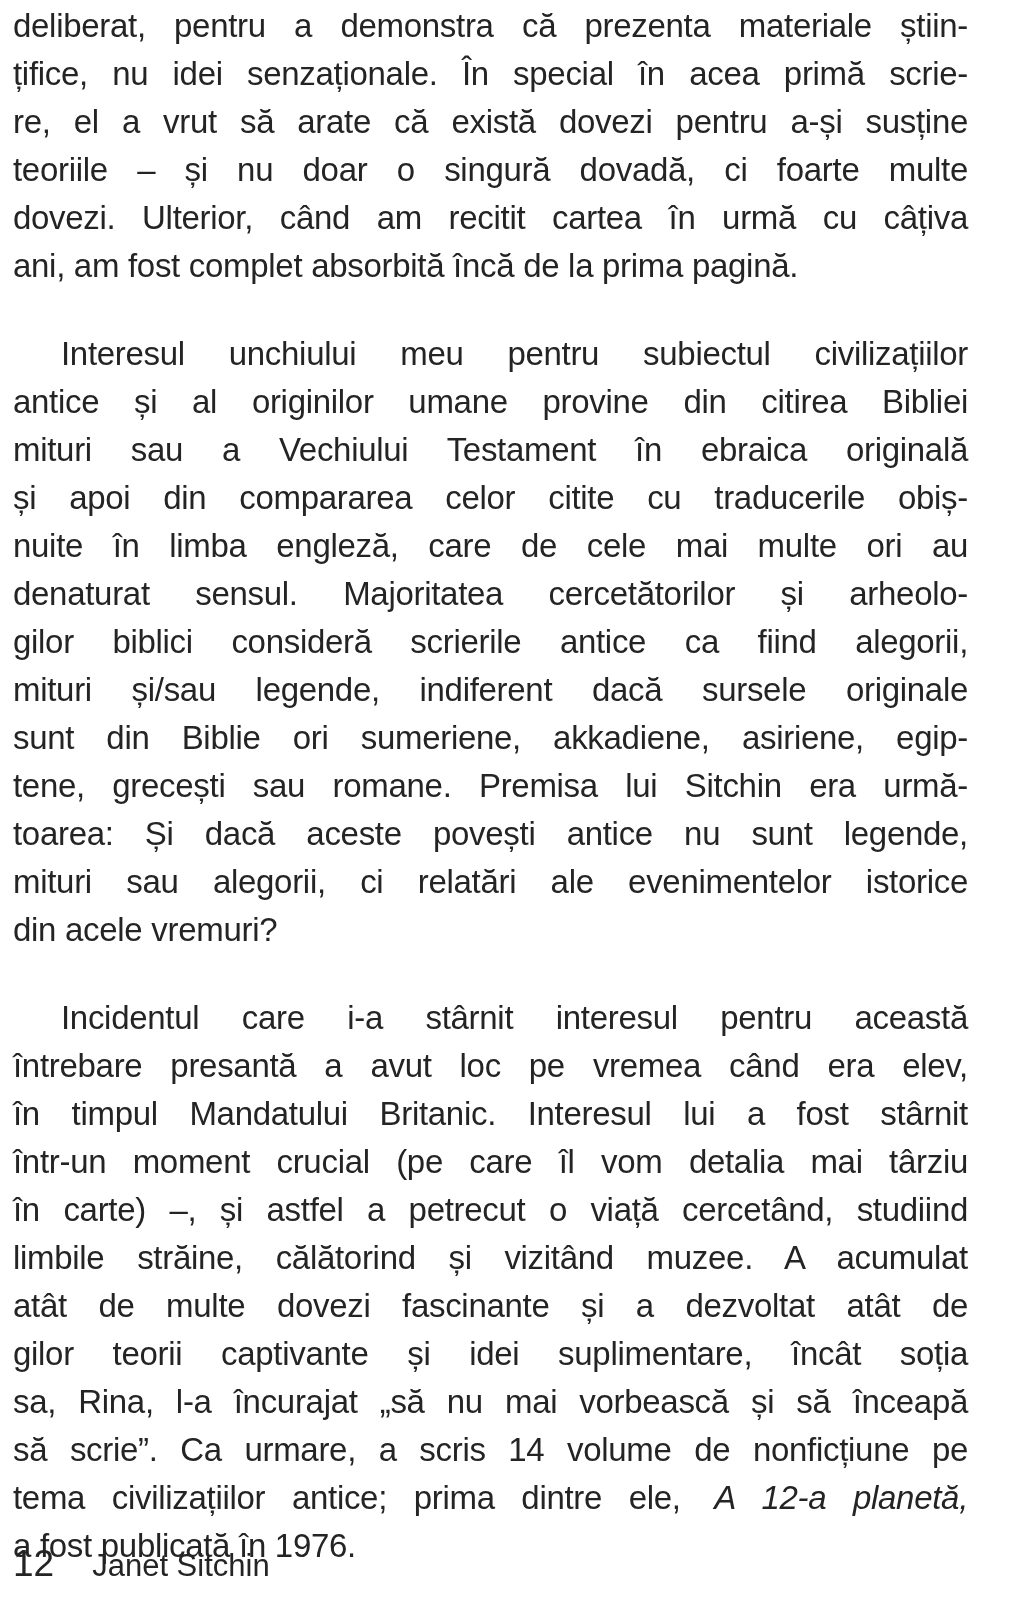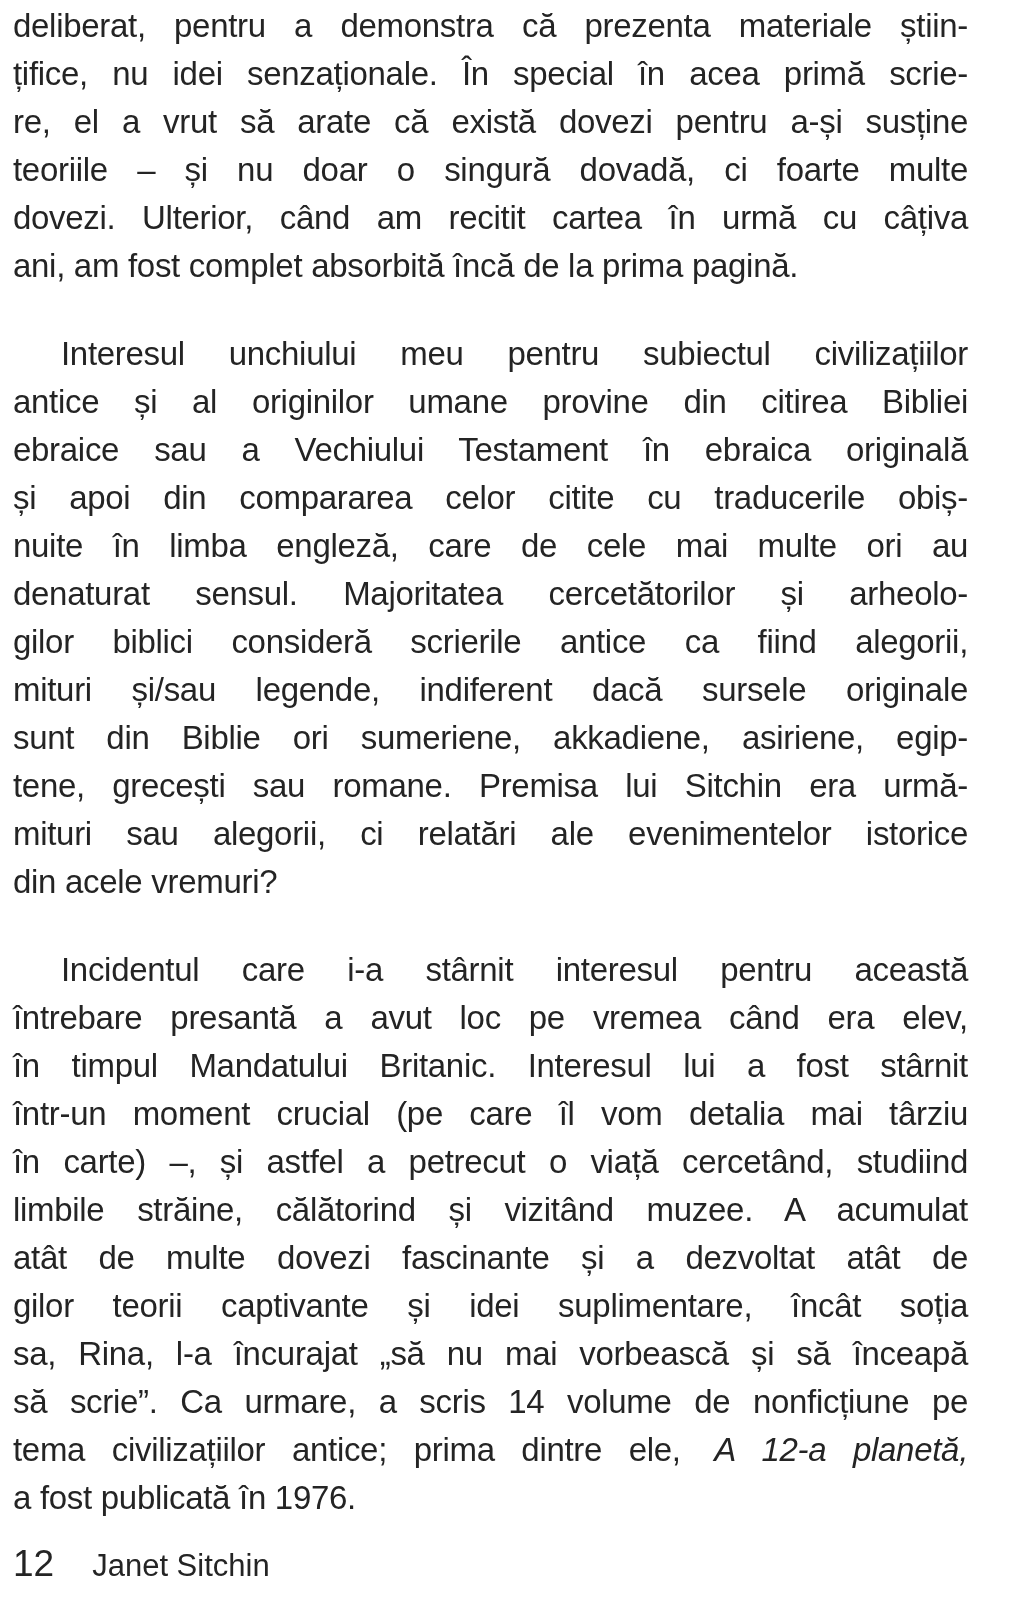--- a/index.html
+++ b/index.html
@@ -65,28 +65,29 @@
         <div class="line"><span>deliberat, pentru a demonstra că prezenta materiale știin-</span></div>
         <div class="line"><span>țifice, nu idei senzaționale. În special în acea primă scrie-</span></div>
         <div class="line"><span>re, el a vrut să arate că există dovezi pentru a-și susține</span></div>
         <div class="line"><span>teoriile – și nu doar o singură dovadă, ci foarte multe</span></div>
         <div class="line"><span>dovezi. Ulterior, când am recitit cartea în urmă cu câțiva</span></div>
         <div class="line last"><span>ani, am fost complet absorbită încă de la prima pagină.</span></div>
       </div>
       <div class="paragraph">
         <div class="line indent"><span>Interesul unchiului meu pentru subiectul civilizațiilor</span></div>
         <div class="line"><span>antice și al originilor umane provine din citirea Bibliei</span></div>
-        <div class="line"><span>ebraice sau a Vechiului Testament în ebraica originală</span></div>
+        <div class="line"><span>mituri sau a Vechiului Testament în ebraica originală</span></div>
         <div class="line"><span>și apoi din compararea celor citite cu traducerile obiș-</span></div>
         <div class="line"><span>nuite în limba engleză, care de cele mai multe ori au</span></div>
         <div class="line"><span>denaturat sensul. Majoritatea cercetătorilor și arheolo-</span></div>
         <div class="line"><span>gilor biblici consideră scrierile antice ca fiind alegorii,</span></div>
         <div class="line"><span>mituri și/sau legende, indiferent dacă sursele originale</span></div>
         <div class="line"><span>sunt din Biblie ori sumeriene, akkadiene, asiriene, egip-</span></div>
         <div class="line"><span>tene, grecești sau romane. Premisa lui Sitchin era urmă-</span></div>
+        <div class="line"><span>toarea: Și dacă aceste povești antice nu sunt legende,</span></div>
         <div class="line"><span>mituri sau alegorii, ci relatări ale evenimentelor istorice</span></div>
         <div class="line last"><span>din acele vremuri?</span></div>
       </div>
       <div class="paragraph">
         <div class="line indent"><span>Incidentul care i-a stârnit interesul pentru această</span></div>
         <div class="line"><span>întrebare presantă a avut loc pe vremea când era elev,</span></div>
         <div class="line"><span>în timpul Mandatului Britanic. Interesul lui a fost stârnit</span></div>
         <div class="line"><span>într-un moment crucial (pe care îl vom detalia mai târziu</span></div>
         <div class="line"><span>în carte) –, și astfel a petrecut o viață cercetând, studiind</span></div>
         <div class="line"><span>limbile străine, călătorind și vizitând muzee. A acumulat</span></div>

